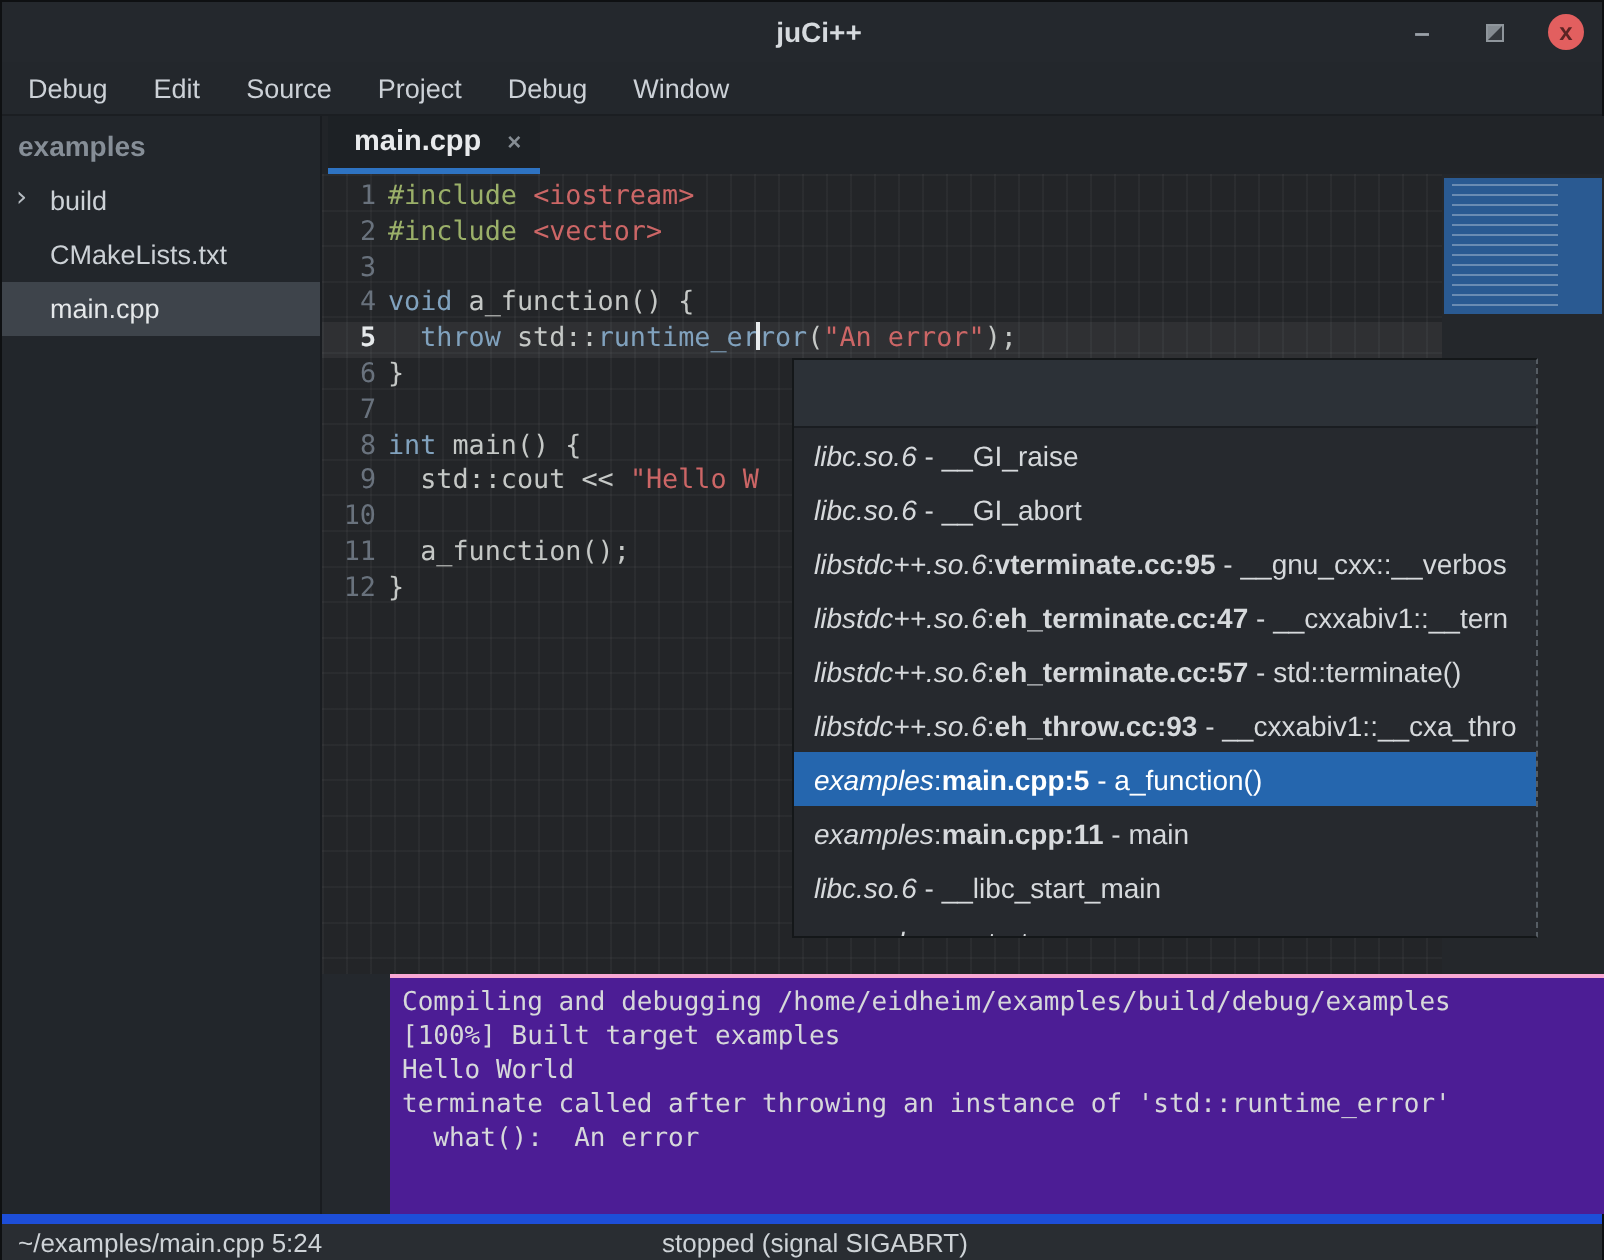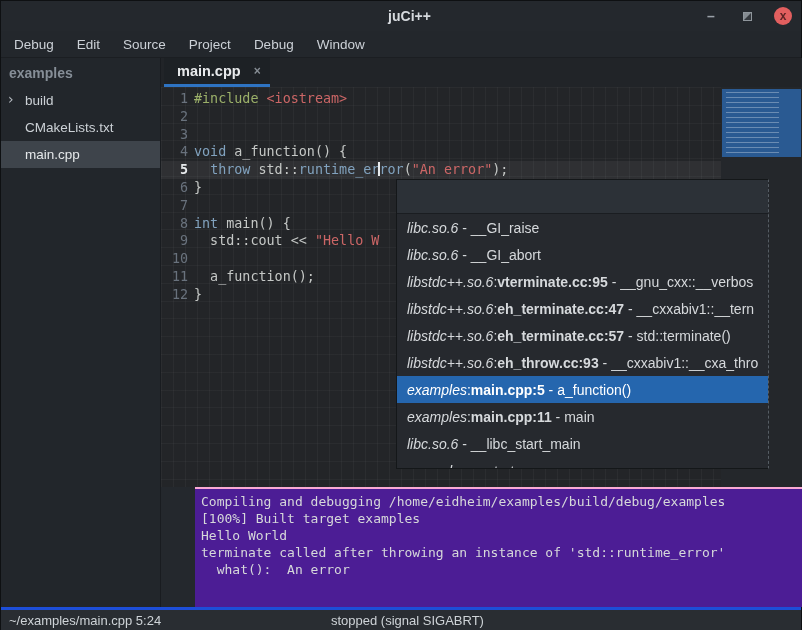--- a/index.html
+++ b/index.html
@@ -141,21 +141,21 @@
     padding:4px 6px;
     margin-left:34px;
   }
   .term-line {
     font-family:"DejaVu Sans Mono", monospace; font-size:13px;
     color:#d6d8da; line-height:17px; white-space:pre;
   }
   
   #statusbar {
     position:absolute; left:0; top:606px; width:100%; height:23px;
-    background:#292d32; border-top:3px solid #1d4ed8;
+    background:#292d32; border-top:5px solid #1d4ed8;
     display:flex; align-items:center;
   }
   #status-location { color:#ced3d7; font-size:13px; margin-left:8px; }
   #status-debug { position:absolute; left:330px; color:#ced3d7; font-size:13px; }
 </style>
 </head>
 <body>
 
 <div id="window">
 
@@ -201,21 +201,21 @@
 
   <div id="tabbar">
     <div class="tab">
       <span class="tab-label">main.cpp</span>
       <span class="tab-close">×</span>
     </div>
   </div>
 
   <div id="editor">
       <div class="code-line"><span class="gutter-num">1</span><span class="line-text"><span class="seg-preproc">#include </span><span class="seg-string">&lt;iostream&gt;</span></span></div>
-      <div class="code-line"><span class="gutter-num">2</span></div>
+      <div class="code-line"><span class="gutter-num">2</span><span class="line-text"><span class="seg-preproc">#include </span><span class="seg-string">&lt;vector&gt;</span></span></div>
       <div class="code-line"><span class="gutter-num">3</span><span class="line-text"></span></div>
       <div class="code-line"><span class="gutter-num">4</span><span class="line-text"><span class="seg-kw">void</span><span class="seg-plain"> a_function() {</span></span></div>
       <div class="code-line current"><span class="gutter-num">5</span><span class="line-text"><span class="seg-plain">  </span><span class="seg-kw">throw</span><span class="seg-plain"> std::</span><span class="seg-type">runtime_er</span><span class="caret"></span><span class="seg-type">ror</span><span class="seg-plain">(</span><span class="seg-string">"An error"</span><span class="seg-plain">);</span></span></div>
       <div class="code-line"><span class="gutter-num">6</span><span class="line-text"><span class="seg-plain">}</span></span></div>
       <div class="code-line"><span class="gutter-num">7</span><span class="line-text"></span></div>
       <div class="code-line"><span class="gutter-num">8</span><span class="line-text"><span class="seg-kw">int</span><span class="seg-plain"> main() {</span></span></div>
       <div class="code-line"><span class="gutter-num">9</span><span class="line-text"><span class="seg-plain">  std::cout &lt;&lt; </span><span class="seg-string">"Hello W</span></span></div>
       <div class="code-line"><span class="gutter-num">10</span><span class="line-text"></span></div>
       <div class="code-line"><span class="gutter-num">11</span><span class="line-text"><span class="seg-plain">  a_function();</span></span></div>
       <div class="code-line"><span class="gutter-num">12</span><span class="line-text"><span class="seg-plain">}</span></span></div>

